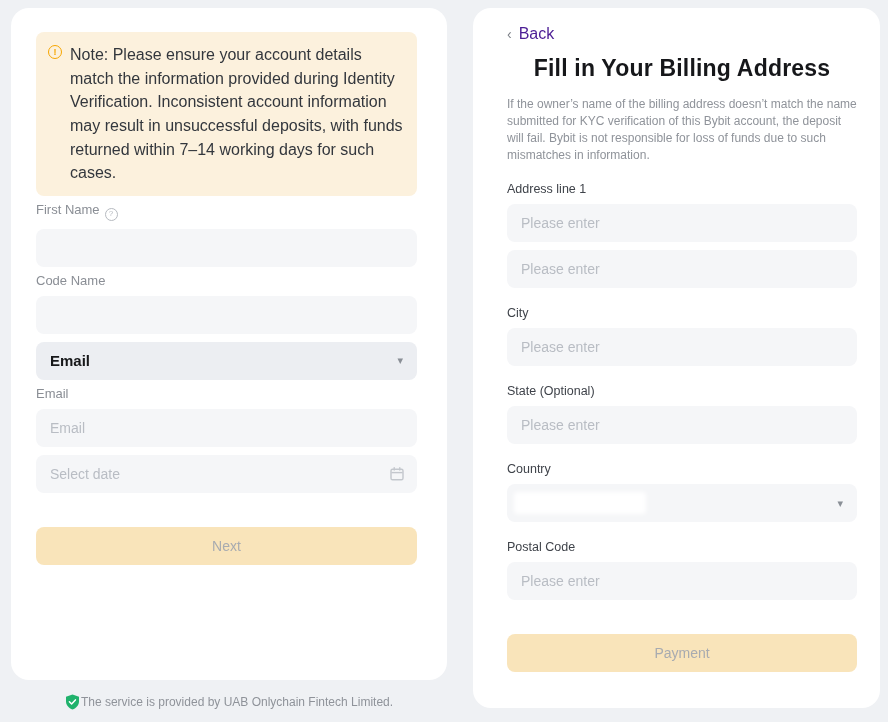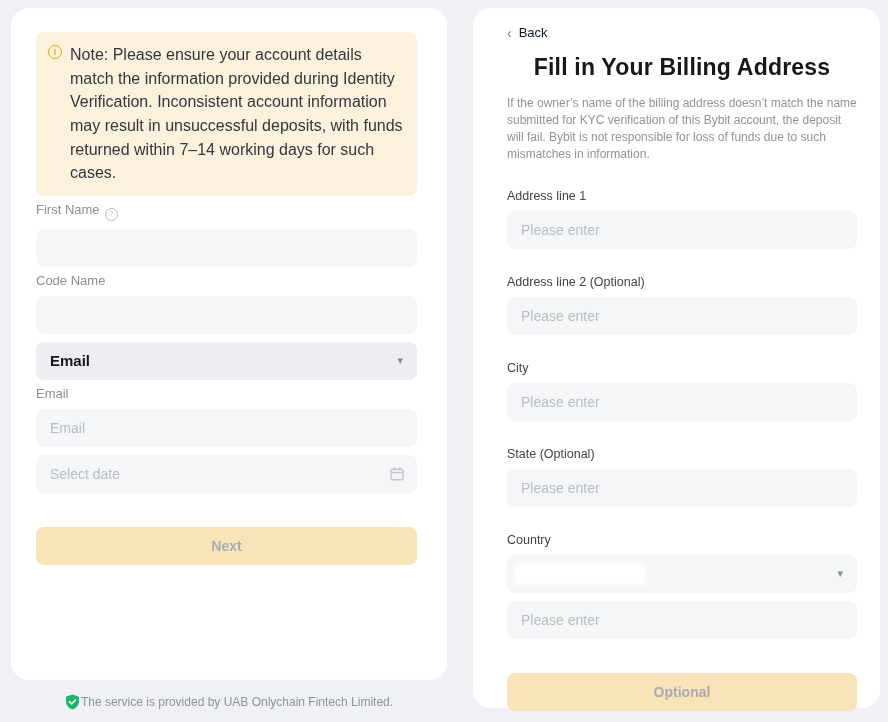--- a/index.html
+++ b/index.html
@@ -61,21 +61,21 @@
   }
   .field { margin-top: 0; }
   .field-label-left {
     display: block;
     margin-top: 6px;
     font-size: 13px;
     color: #8a8e95;
   }
   .field-label-right {
     display: block;
-    margin-top: 26px;
+    margin-top: 18px;
     font-size: 12.5px;
     color: #3f434a;
   }
   .help-icon {
     display: inline-flex;
     align-items: center;
     justify-content: center;
     width: 13px; height: 13px;
     border: 1px solid #b6bac0;
     border-radius: 50%;
@@ -139,21 +139,21 @@
   .primary-btn {
     display: block;
     width: 100%;
     height: 38px;
     margin-top: 34px;
     background: #f9e4ba;
     border: none;
     border-radius: 8px;
     font-family: "Liberation Sans", sans-serif;
     font-size: 14px;
-    font-weight: 700;
+    font-weight: 400;
     color: #a8abb0;
     cursor: pointer;
   }
   .footer-note {
     position: absolute;
     left: 11px; top: 694px;
     width: 436px;
     display: flex;
     align-items: center;
     justify-content: center;
@@ -161,21 +161,21 @@
   }
   .footer-text { font-size: 12px; color: #8f939a; }
   .back-link {
     margin-top: 17px;
     display: inline-flex;
     align-items: center;
     gap: 7px;
     cursor: pointer;
   }
   .back-chevron { font-size: 14px; color: #7a7e85; line-height: 1; }
-  .back-text { font-size: 13px; color: #0f172a; }
+  .back-text { font-size: 16px; color: #4c1d95; }
   .page-title-right {
     margin-top: 12px;
     font-size: 23px;
     font-weight: 700;
     color: #16171a;
     letter-spacing: 0.2px;
     text-align: center;
   }
   .desc-right {
     margin-top: 14px;
@@ -256,21 +256,20 @@
   <p class="desc-right">If the owner’s name of the billing address doesn’t match the name submitted for KYC verification of this Bybit account, the deposit will fail. Bybit is not responsible for loss of funds due to such mismatches in information.</p>
 
   <div class="field">
     <label class="field-label-right">Address line 1</label>
     <div class="input-wrap">
       <input class="text-input" type="text" placeholder="Please enter" style="">
     </div>
   </div>
 
   <div class="field">
-    <label class="field-label-right">Address line 2 (Optional)</label>
     <div class="input-wrap">
       <input class="text-input" type="text" placeholder="Please enter" style="">
     </div>
   </div>
 
   <div class="field">
     <label class="field-label-right">City</label>
     <div class="input-wrap">
       <input class="text-input" type="text" placeholder="Please enter" style="">
     </div>
@@ -286,19 +285,20 @@
   <div class="field">
     <label class="field-label-right">Country</label>
     <div class="select-box">
       <span class="redacted-blob"></span>
       <span></span>
       <span class="chevron-down">▾</span>
     </div>
   </div>
 
   <div class="field">
-    <div class="input-wrap">
-      <input class="text-input" type="text" placeholder="Please enter" style="">
-    </div>
-  </div>
-
-  <button class="primary-btn">Optional</button>
+    <label class="field-label-right">Postal Code</label>
+    <div class="input-wrap">
+      <input class="text-input" type="text" placeholder="Please enter" style="">
+    </div>
+  </div>
+
+  <button class="primary-btn">Payment</button>
 </div>
 
 </body></html>

